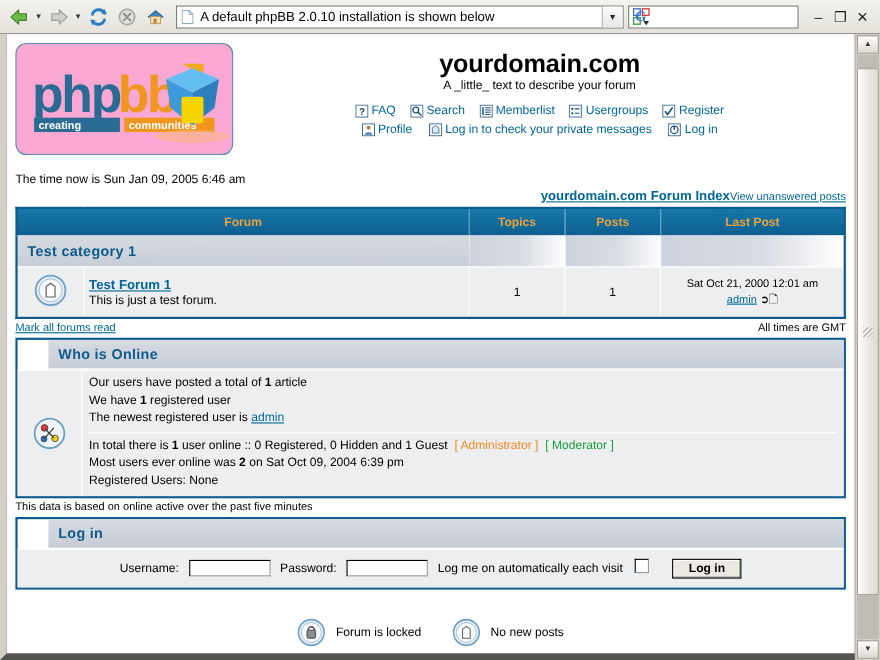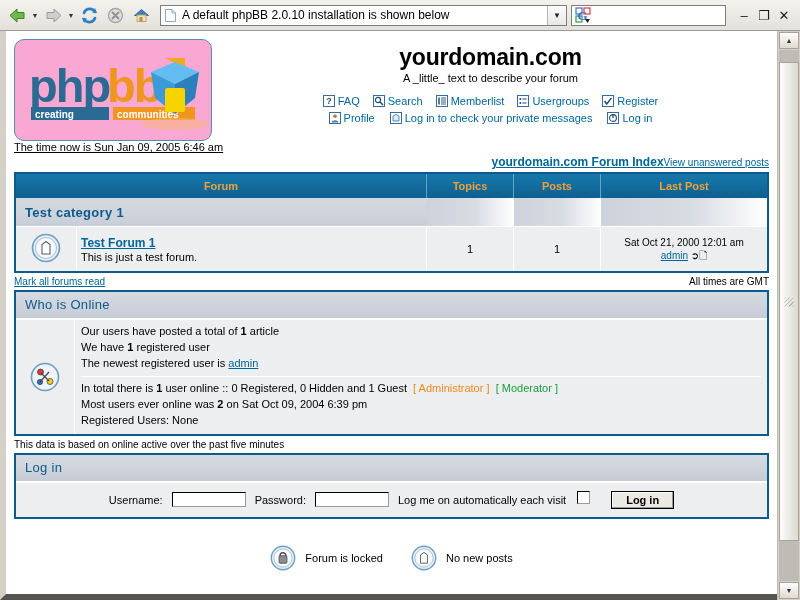--- a/index.html
+++ b/index.html
@@ -203,21 +203,22 @@
     display: inline-flex; align-items: center;
     gap: 3px;
     font-size: 11px;
     color: #006699;
     text-decoration: none;
     white-space: nowrap;
   }
   .navlink span.t { color:#006699; }
 
   .timeline {
-    font-size: 11px; color: #000; text-decoration: underline;
+    margin-top: 16px;
+    font-size: 11px; color: #000;
   }
   .indexline {
     margin-top: 2px;
     display: flex; justify-content: flex-end; align-items: baseline;
   }
   .indexline .left {
     font-size: 12px; font-weight: bold; color: #006699;
   }
   .indexline .right {
     font-size: 10px; color: #006699;
@@ -284,22 +285,23 @@
   
   .panel {
     border: 2px solid #0d5a8c;
     margin-top: 3px;
     background: #fff;
   }
   .panel-head {
     background: linear-gradient(#d7dbe2, #c6ccd6);
     border-bottom: 1px solid #ffffff;
     padding: 5px 9px 6px 9px;
-    font-size: 13px; font-weight: normal; color: #0d5a8c;
+    font-size: 13px; font-weight: bold; color: #0d5a8c;
     letter-spacing: .3px;
+    margin-left: 28px;
   }
   .panel-body {
     background: #eceeef;
     display: flex;
     align-items: stretch;
     border-top: 1px solid #ffffff;
   }
   .wio-iconcell {
     width: 58px;
     display: flex; align-items: center; justify-content: center;

